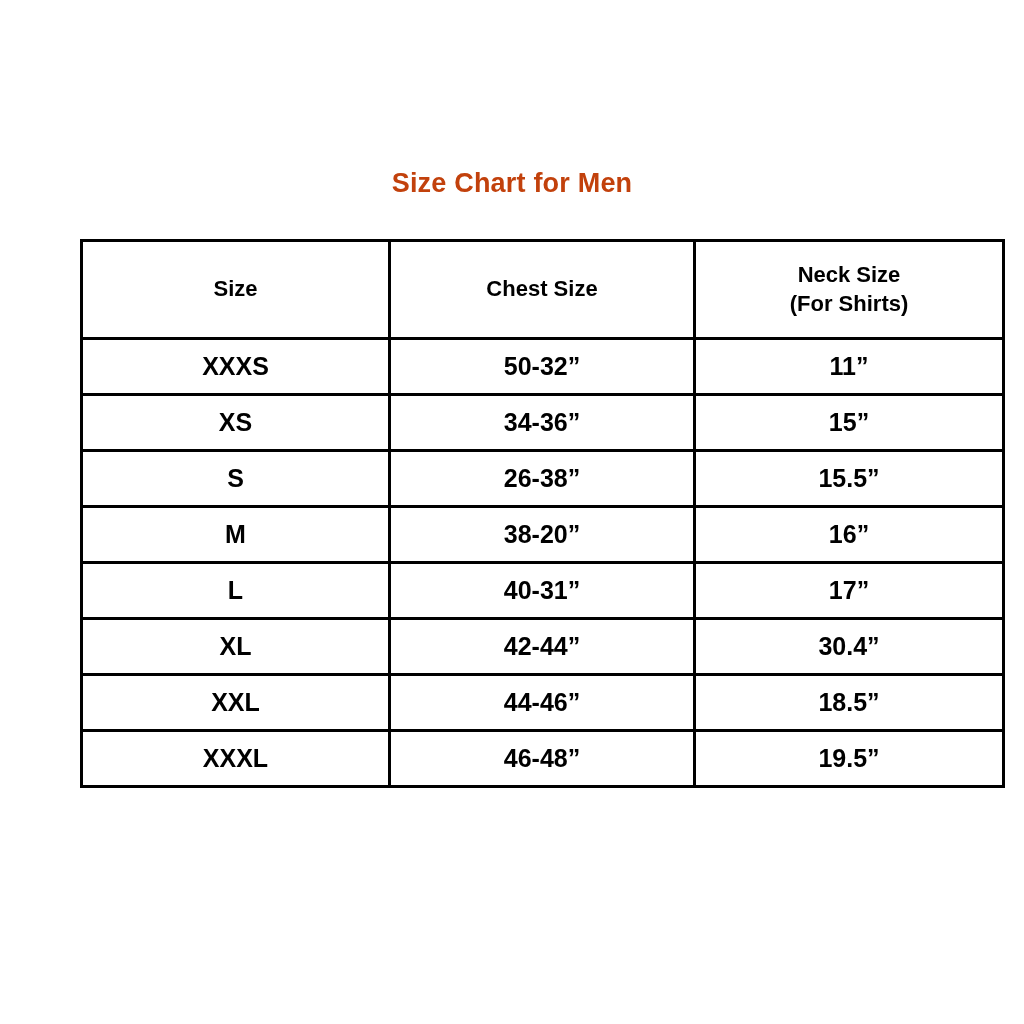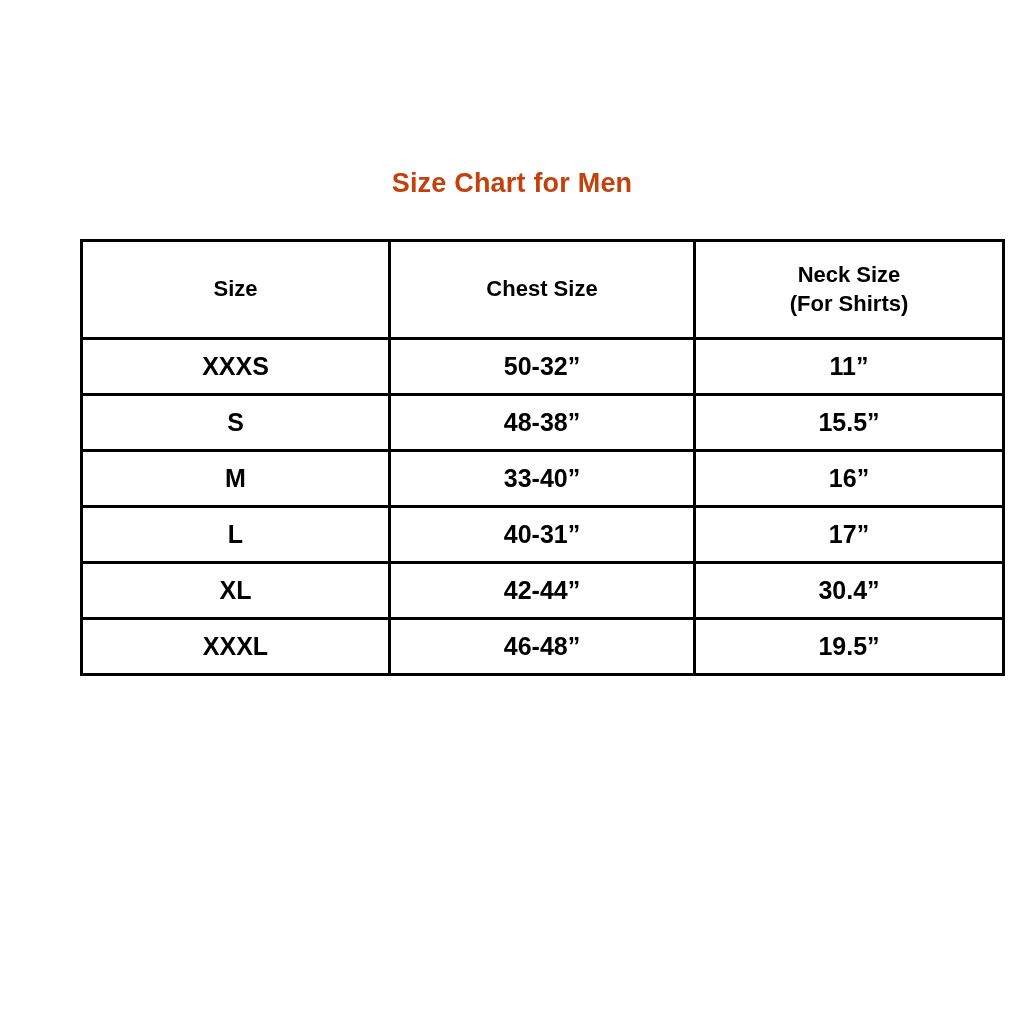--- a/index.html
+++ b/index.html
@@ -98,40 +98,50 @@
           </th>
         </tr>
       </thead>
       <tbody>
         <tr>
           <td>XXXS</td>
           <td>50-32”</td>
           <td>11”</td>
         </tr>
         <tr>
+          <td>XS</td>
+          <td>34-36”</td>
+          <td>15”</td>
+        </tr>
+        <tr>
           <td>S</td>
-          <td>48-38”</td>
+          <td>26-38”</td>
           <td>15.5”</td>
         </tr>
         <tr>
           <td>M</td>
-          <td>33-40”</td>
+          <td>38-20”</td>
           <td>16”</td>
         </tr>
         <tr>
           <td>L</td>
           <td>40-31”</td>
           <td>17”</td>
         </tr>
         <tr>
           <td>XL</td>
           <td>42-44”</td>
           <td>30.4”</td>
         </tr>
         <tr>
+          <td>XXL</td>
+          <td>44-46”</td>
+          <td>18.5”</td>
+        </tr>
+        <tr>
           <td>XXXL</td>
           <td>46-48”</td>
           <td>19.5”</td>
         </tr>
       </tbody>
     </table>
   </div>
 
 </div>
 

